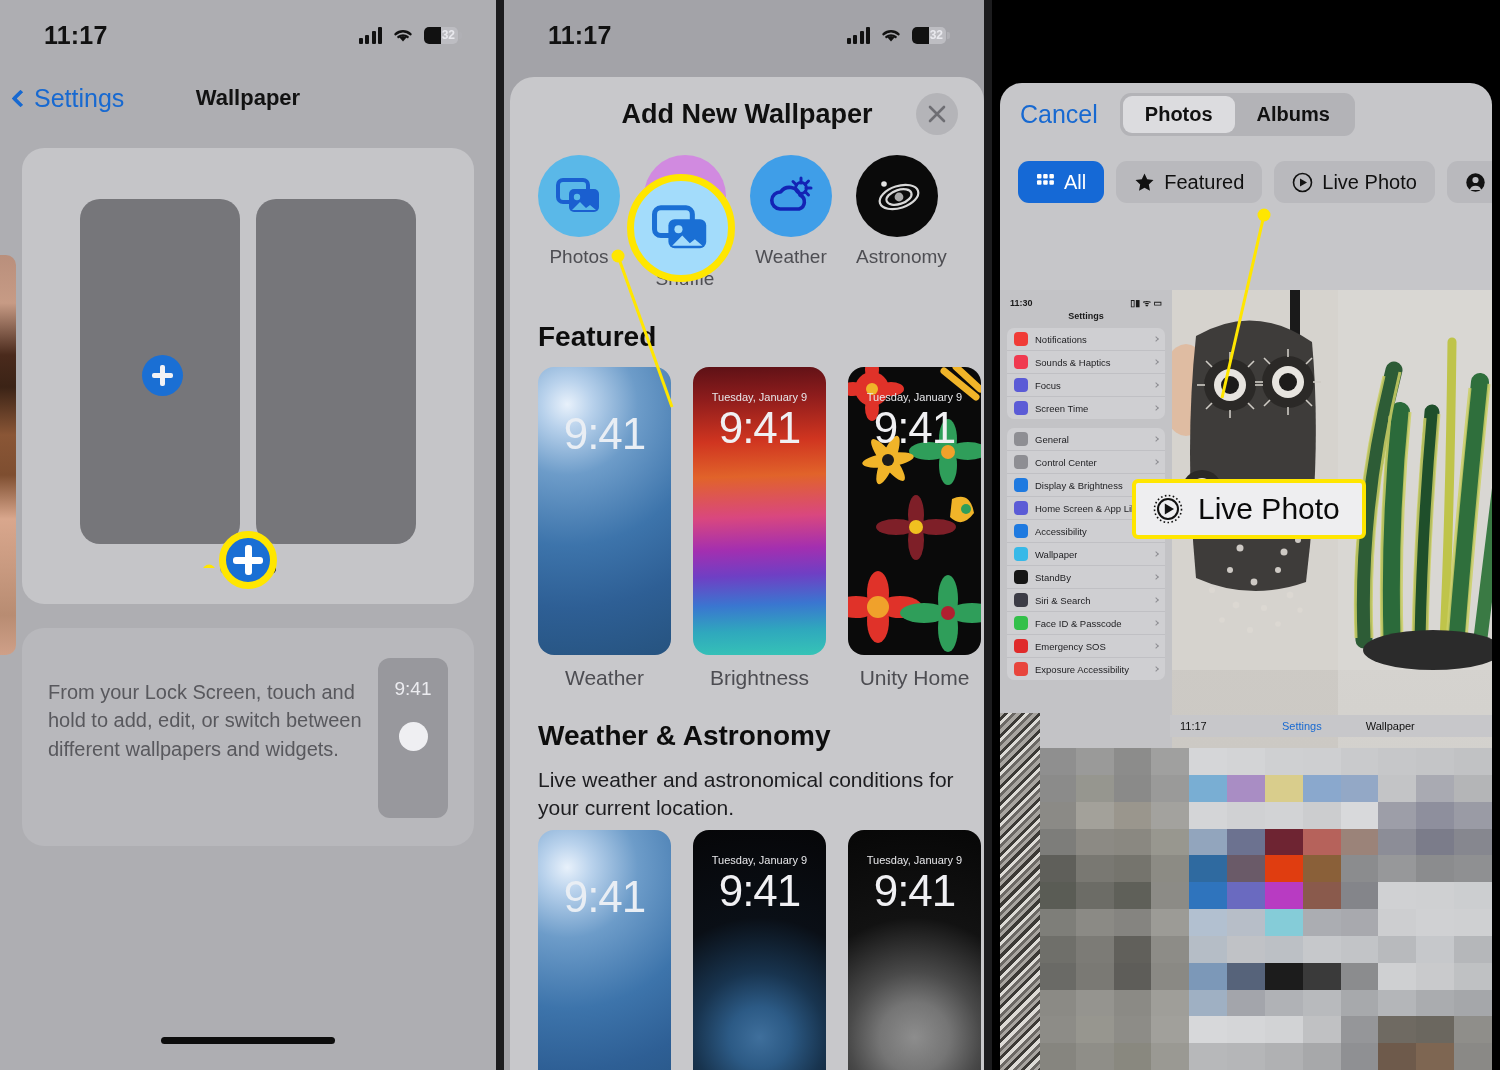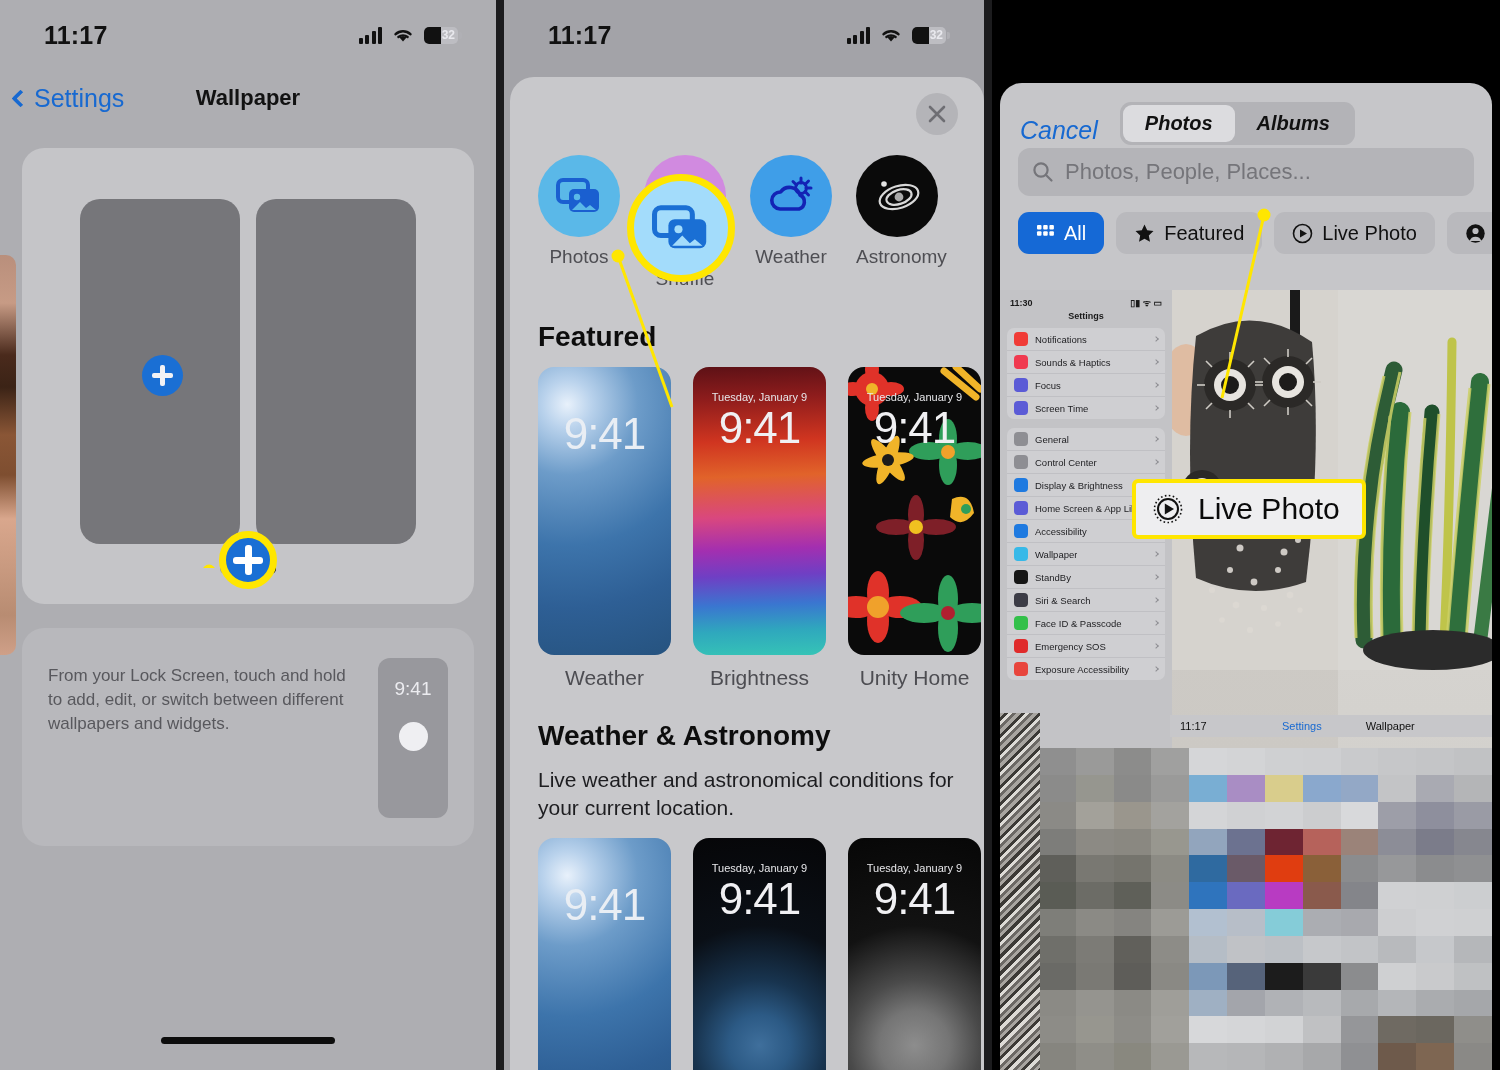--- a/index.html
+++ b/index.html
@@ -69,21 +69,21 @@
   .hl-plus::before{width:30px;height:7px;}
   .hl-plus::after{width:7px;height:30px;}
 
   .leftsliver{position:absolute;left:0;top:255px;width:16px;height:400px;border-radius:0 10px 10px 0;
     background:linear-gradient(180deg,#b98f7c 0%,#c79b85 12%,#4a2a1c 25%,#3b2316 33%,
       #8a5636 45%,#7e4e30 55%,#d9a78d 66%,#c99a80 78%,#b88c72 90%,#cfa088 100%);}
 
   .card-tip{margin:24px 22px 0 22px;background:#b8b8bc;border-radius:22px;padding:26px 26px 28px;
     display:flex;gap:16px;}
   .tip-h{font-size:22px;font-weight:bold;color:#111;line-height:1.28;}
-  .tip-b{font-size:17px;color:#58585d;line-height:1.42;margin-top:10px;}
+  .tip-b{font-size:20px;color:#58585d;line-height:1.42;margin-top:24px;}
   .tip-phone{width:70px;height:160px;background:#98989d;border-radius:12px;flex:0 0 auto;
     display:flex;flex-direction:column;align-items:center;padding-top:20px;margin-top:4px;}
   .tip-phone .t{font-size:19px;color:#ececf0;}
   .tip-phone .knob{width:29px;height:29px;border-radius:50%;background:#efeff2;margin-top:22px;}
   .home-ind{position:absolute;bottom:26px;left:50%;transform:translateX(-50%);
     width:174px;height:7px;border-radius:4px;background:#0d0d0d;}
 
   
   .sheet2{position:absolute;left:6px;right:0;top:77px;bottom:0;background:#c8c8cb;
           border-radius:24px 24px 0 0;overflow:hidden;}
@@ -92,41 +92,41 @@
   .close-btn{position:absolute;right:26px;top:16px;width:42px;height:42px;border-radius:50%;
     background:#b4b4b8;display:flex;align-items:center;justify-content:center;cursor:pointer;}
   .close-btn svg{display:block;}
 
   .cat-row{display:flex;gap:24px;padding:4px 24px 0 28px;}
   .cat{width:82px;flex:0 0 auto;text-align:center;cursor:pointer;}
   .cat-ic{width:82px;height:82px;border-radius:50%;display:flex;align-items:center;justify-content:center;}
   .cat-lb{margin-top:9px;font-size:19px;color:#4e4e53;line-height:1.18;}
 
   .sec-h{font-size:28px;font-weight:bold;color:#0d0d0d;margin:30px 0 14px 28px;}
-  .sec-sub{font-size:21px;color:#1d1d20;line-height:1.34;margin:0 28px 16px 28px;}
+  .sec-sub{font-size:21px;color:#1d1d20;line-height:1.34;margin:0 28px 8px 28px;}
   .wp-row{display:flex;gap:22px;padding-left:28px;}
   .wp{flex:0 0 auto;width:133px;}
   .wp-img{width:133px;height:288px;border-radius:16px;overflow:hidden;position:relative;}
   .wp-lb{margin-top:11px;text-align:center;font-size:21px;color:#4d4d52;}
   .wp-date{position:absolute;top:24px;left:0;right:0;text-align:center;font-size:11px;color:#e7e7ea;}
   .wp-time{position:absolute;top:36px;left:0;right:0;text-align:center;font-size:44px;
            font-weight:300;color:#f0f0f3;letter-spacing:-1px;}
   .wp-time.sun{top:42px;color:#e9eef4;}
 
   .bg-weather{background:radial-gradient(circle at 22% 13%,#e8f1fb 0%,#b9d2ec 9%,#6d9cc9 26%,#3d74ab 52%,#2e5f95 75%,#26537f 100%);}
   .bg-collections{background:linear-gradient(178deg,#5d1116 0%,#8d1c1c 11%,#d03520 26%,#e1632a 38%,
       #d9477f 52%,#a32fb0 63%,#6f3fc4 72%,#3a76d0 82%,#2fa8bd 91%,#36c4b6 100%);}
   .bg-unity{background:#0a0a0a;}
   .bg-earth{background:radial-gradient(circle at 50% 72%,#3f6f9c 0%,#2c5a85 14%,#18344f 30%,#0a0f16 55%,#060608 100%);}
   .bg-moon{background:radial-gradient(circle at 50% 72%,#8d8d8d 0%,#757575 16%,#4a4a4a 30%,#121212 55%,#070707 100%);}
 
   
   .sheet3{position:absolute;left:8px;right:0;top:83px;bottom:0;background:#c6c6c9;
           border-radius:22px 22px 0 0;overflow:hidden;}
-  .p3-head{display:flex;align-items:flex-end;height:62px;padding:0 20px;font-style:italic;}
+  .p3-head{display:flex;align-items:center;height:62px;padding:0 20px;}
   .cancel{color:#1769d1;font-size:25px;cursor:pointer;}
   .seg{margin-left:22px;display:flex;background:#b3b3b7;border-radius:11px;padding:3px;}
   .seg-i{padding:7px 22px;font-size:20px;font-weight:bold;color:#111;border-radius:9px;cursor:pointer;}
   .seg-i.on{background:#dcdcdf;}
   .search{margin:3px 18px 0 18px;height:48px;border-radius:12px;background:#b4b4b8;
           display:flex;align-items:center;gap:11px;padding:0 14px;cursor:text;}
   .search span{font-size:22px;color:#75757a;}
   .chips{display:flex;gap:12px;padding:16px 0 0 18px;}
   .chip{flex:0 0 auto;display:flex;align-items:center;gap:9px;height:42px;padding:0 18px;
         border-radius:11px;background:#b9b9bd;font-size:20px;color:#101010;cursor:pointer;}
@@ -255,20 +255,21 @@
         </svg>
         <div class="batt">
           <div class="fill"></div>
           <div class="num">32</div>
         </div>
       </div>
     </div>
 
     <div class="sheet2">
       <div class="sheet2-head">
+        <div class="sheet2-title">Add New Wallpaper</div>
         <div class="close-btn">
           <svg width="22" height="22" viewBox="0 0 22 22">
               <path d="M4 4 L18 18 M18 4 L4 18" stroke="#6e6e73" stroke-width="2.6" stroke-linecap="round"></path>
             </svg>
         </div>
       </div>
 
       <div class="cat-row">
         <div class="cat">
           <div class="cat-ic" style="background:#5ab8e8">
@@ -441,27 +442,20 @@
     <div class="sheet3">
 
       <div class="p3-head">
         <div class="cancel">Cancel</div>
         <div class="seg">
           <div class="seg-i on">Photos</div>
           <div class="seg-i">Albums</div>
         </div>
       </div>
 
-      <div class="search">
-        <svg width="22" height="22" viewBox="0 0 22 22">
-          <circle cx="9" cy="9" r="6.6" fill="none" stroke="#75757a" stroke-width="2.2"></circle>
-          <line x1="14" y1="14" x2="19.5" y2="19.5" stroke="#75757a" stroke-width="2.2" stroke-linecap="round"></line>
-        </svg>
-        <span>Photos, People, Places...</span>
-      </div>
 
       <div class="chips">
         <div class="chip on">
           <svg width="19" height="19" viewBox="0 0 19 19">
             <g fill="#fff">
                 <rect x="1" y="1" width="4.5" height="4.5" rx="1"></rect>
                 <rect x="7.2" y="1" width="4.5" height="4.5" rx="1"></rect>
                 <rect x="13.4" y="1" width="4.5" height="4.5" rx="1"></rect>
             <rect x="1" y="7.2" width="4.5" height="4.5" rx="1"></rect>
                 <rect x="7.2" y="7.2" width="4.5" height="4.5" rx="1"></rect>

